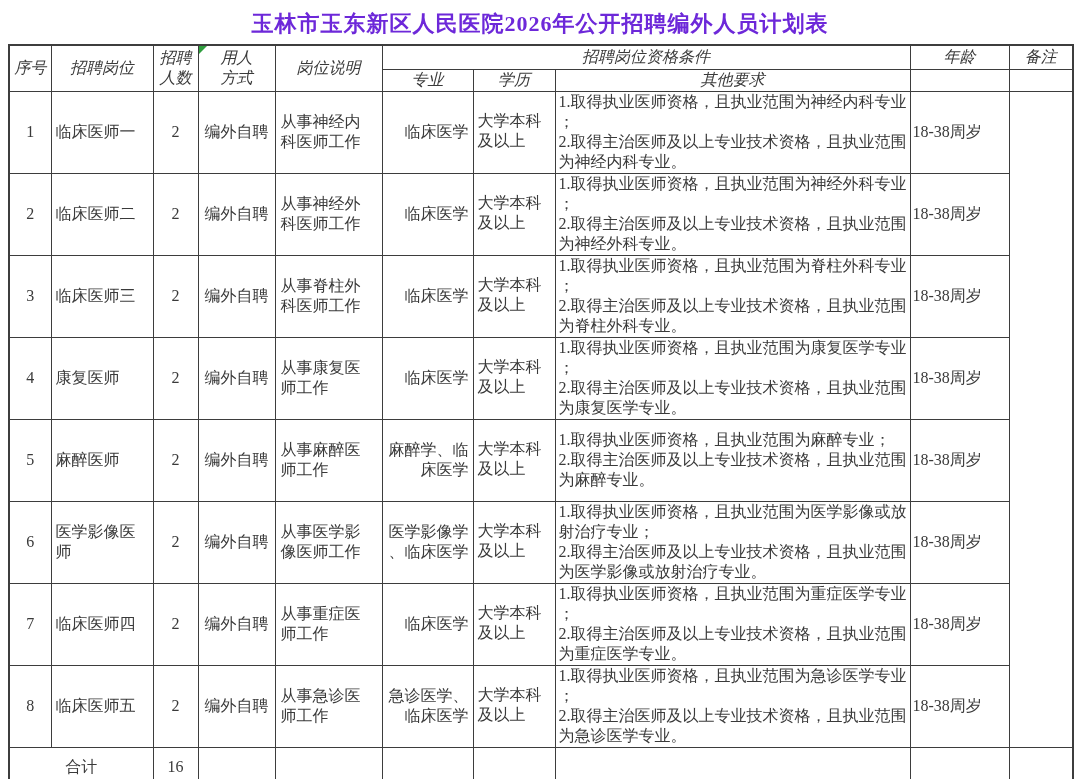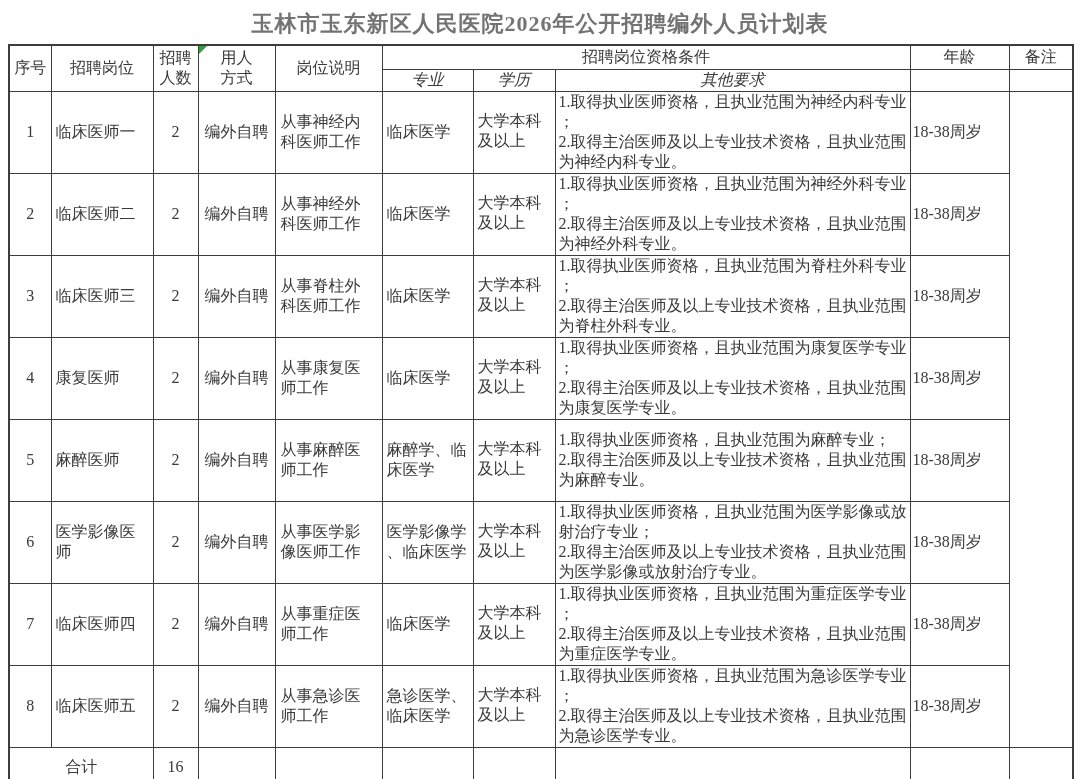--- a/index.html
+++ b/index.html
@@ -17,21 +17,21 @@
     overflow: hidden;
   }
   .doc-title {
     position: absolute;
     top: 9px;
     left: 0;
     width: 1080px;
     text-align: center;
     font-size: 22px;
     font-weight: bold;
-    color: #737373;
+    color: #6d28d9;
     letter-spacing: 1px;
   }
   table.plan-table {
     position: absolute;
     left: 8px;
     top: 44px;
     width: 1064px;
     border-collapse: collapse;
     table-layout: fixed;
     border: 2px solid #3d3d3d;
@@ -43,28 +43,28 @@
     line-height: 20px;
     text-align: center;
     vertical-align: middle;
     padding: 0 3px;
     word-break: break-all;
     line-break: anywhere;
     overflow: hidden;
     color: #3a3a3a;
   }
   .plan-table th { white-space: pre-line; }
-  tr.hrow1 { height: 24px; }
+  tr.hrow1 { height: 24px; font-style: italic; }
   tr.hrow2 { height: 22px; font-style: italic; }
   tr.drow  { height: 82px; }
   tr.trow  { height: 40px; }
   td.left  { text-align: left; }
   td.cell-position  { padding: 8px 4px; }
   td.cell-desc      { padding: 0 8px 0 5px; }
-  td.cell-major     { padding: 0 4px; }
+  td.cell-major     { padding: 0 4px; text-align: right; }
   td.cell-edu       { padding: 8px 4px; font-family: Liberation Mono, monospace; }
   td.cell-req       { padding: 0 3px; white-space: pre-line; line-height: 20px; }
   td.cell-age       { padding: 0 2px; }
   th.qual-method { position: relative; }
   .flag-triangle {
     position: absolute;
     top: 0;
     left: 0;
     width: 0;
     height: 0;

